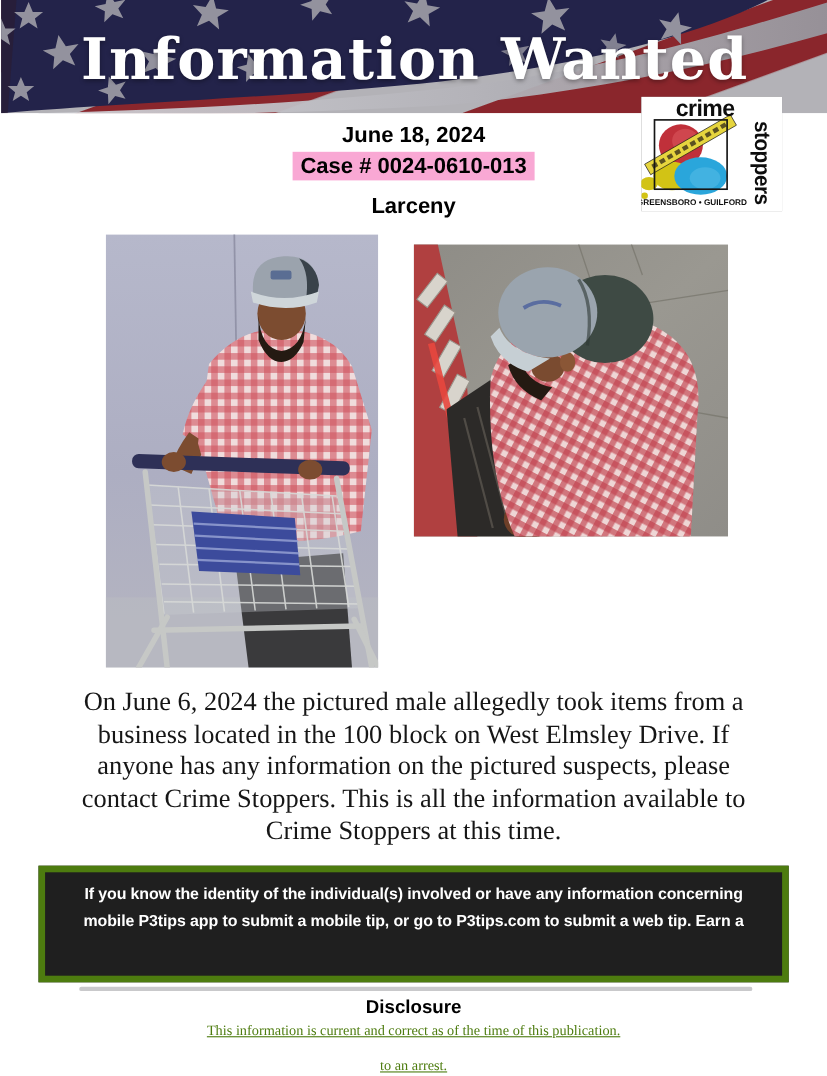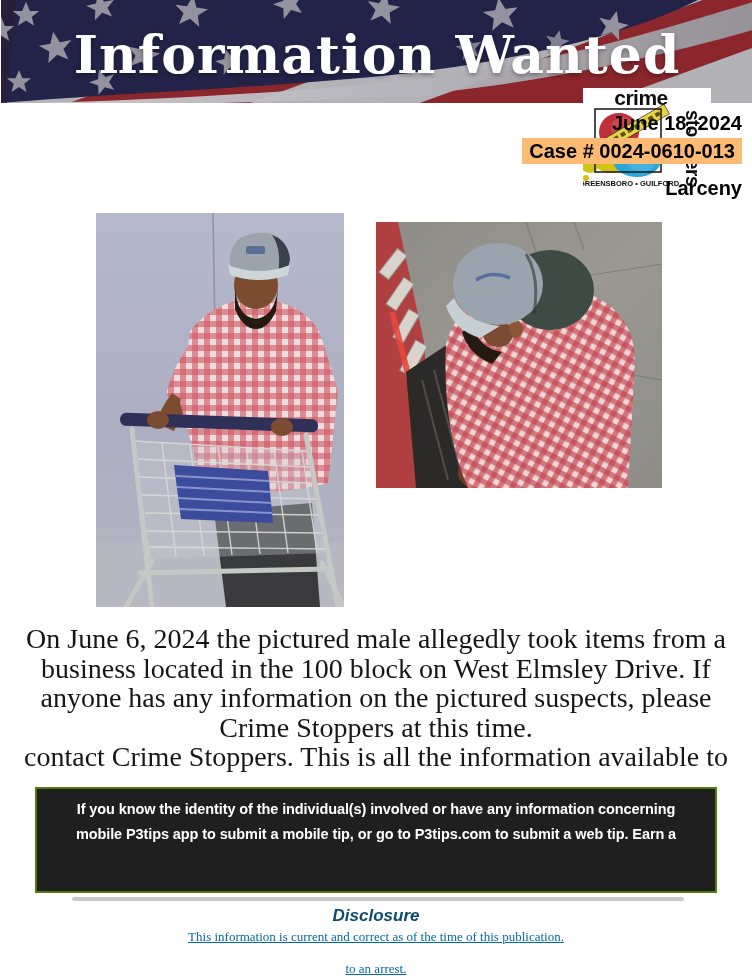--- a/index.html
+++ b/index.html
@@ -10,48 +10,48 @@
   .banner{position:absolute;left:1px;top:0;width:752px;height:103px;}
   .banner svg{position:absolute;left:0;top:0;}
   .page-title{position:absolute;left:0;top:24px;width:100%;margin:0;text-align:center;
               font-family:"DejaVu Serif",serif;font-weight:700;font-size:52px;color:#ffffff;
               letter-spacing:1px;text-shadow:0 2px 4px rgba(0,0,0,.35);}
 
   
   .logo{position:absolute;left:583px;top:88px;width:128px;height:104px;background:#a3a3a3;}
 
   
-  .hdr{position:absolute;left:10px;width:732px;text-align:right;color:#000;}
+  .hdr{position:absolute;left:10px;width:732px;text-align:center;color:#000;}
   .hdr-date{top:112px;font-size:20px;font-weight:bold;}
   .hdr-case{top:140px;font-size:20px;font-weight:bold;}
-  .hdr-case span{background:#fdba74;padding:2px 7px;}
+  .hdr-case span{background:#f9a8d4;padding:2px 7px;}
   .hdr-crime{top:177px;font-size:20px;font-weight:bold;}
 
   
   .photo{position:absolute;overflow:hidden;}
   .photo-left{left:96px;top:213px;width:248px;height:394px;}
   .photo-right{left:376px;top:222px;width:286px;height:266px;}
 
   
   .desc{position:absolute;left:0;top:624px;width:752px;text-align:center;color:#161616;
-        font-family:"Liberation Serif",serif;font-size:28px;line-height:29.5px;}
+        font-family:"Liberation Serif",serif;font-size:24px;line-height:29.5px;}
   .desc .line{white-space:nowrap;}
 
   
   .contact{position:absolute;left:35px;top:787px;width:682px;height:106px;box-sizing:border-box;
-           background:#1f1f1f;border:2px solid #4d7c0f;color:#ffffff;text-align:center;
+           background:#1f1f1f;border:6px solid #4d7c0f;color:#ffffff;text-align:center;
            font-weight:bold;font-size:14.5px;letter-spacing:-0.1px;line-height:25px;padding-top:8px;}
   .contact .line{white-space:nowrap;}
 
   
   .divider{position:absolute;left:72px;top:897px;width:612px;height:4px;background:#c9c9cb;
            border-radius:3px;}
   .disc-title{position:absolute;left:0;top:906px;width:752px;text-align:center;
-              font-size:17px;font-weight:bold;color:#0c4a6e;font-style:italic;}
-  .disc-line{position:absolute;left:0;width:752px;text-align:center;color:#0369a1;
+              font-size:17px;font-weight:bold;color:#000000;}
+  .disc-line{position:absolute;left:0;width:752px;text-align:center;color:#4d7c0f;
              font-family:"Liberation Serif",serif;font-size:13px;white-space:nowrap;}
   .disc-1{top:929px;text-decoration:underline;}
   .disc-2{top:945px;}
   .disc-3{top:961px;text-decoration:underline;}
 </style>
 </head>
 <body>
 
 <div id="flyer">
 
@@ -256,22 +256,22 @@
       <path d="M78 76 q10 24 46 28 l-20 12 q-26 -8 -34 -32 Z" fill="#c6cfd4"></path>
       <path d="M100 58 q16 -10 34 -2" stroke="#4a5f9c" stroke-width="3.5" fill="none" opacity="0.8"></path>
       <path d="M150 32 q14 22 8 60" stroke="#2e3833" stroke-width="3" fill="none" opacity="0.6"></path>
     </svg>
   </div>
 
   <div class="desc">
     <div class="line">On June 6, 2024 the pictured male allegedly took items from a</div>
     <div class="line">business located in the 100 block on West Elmsley Drive. If</div>
     <div class="line">anyone has any information on the pictured suspects, please</div>
+    <div class="line">contact Crime Stoppers.  This is all the information available to</div>
     <div class="line">Crime Stoppers at this time.</div>
-    <div class="line">contact Crime Stoppers.  This is all the information available to</div>
   </div>
 
   <div class="contact">
     <div class="line">If you know the identity of the individual(s) involved or have any information concerning</div>
     <div class="line">mobile P3tips app to submit a mobile tip, or go to P3tips.com to submit a web tip.  Earn a</div>
   </div>
 
   <div class="divider"></div>
   <div class="disc-title">Disclosure</div>
   <div class="disc-line disc-1">This information is current and correct as of the time of this publication.</div>

